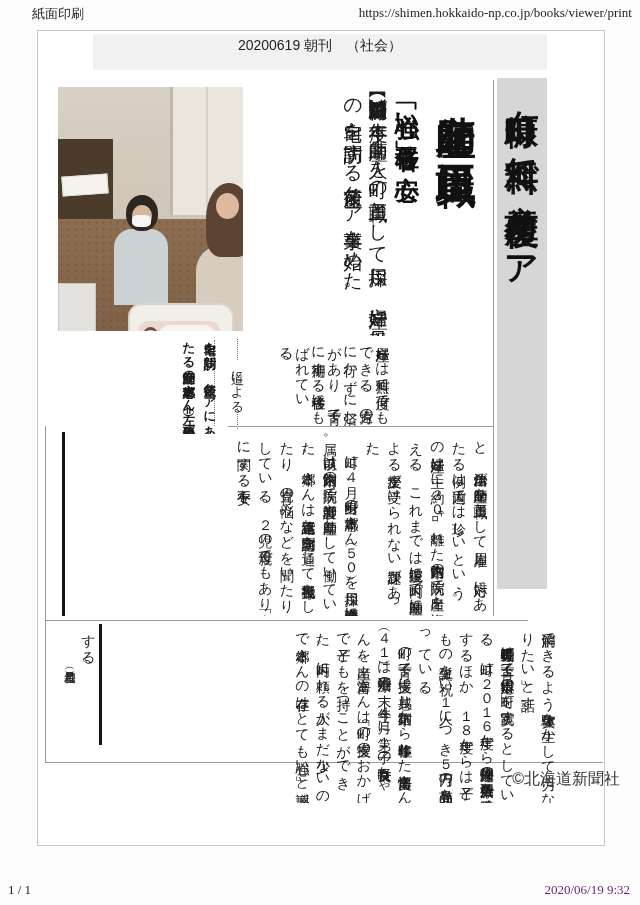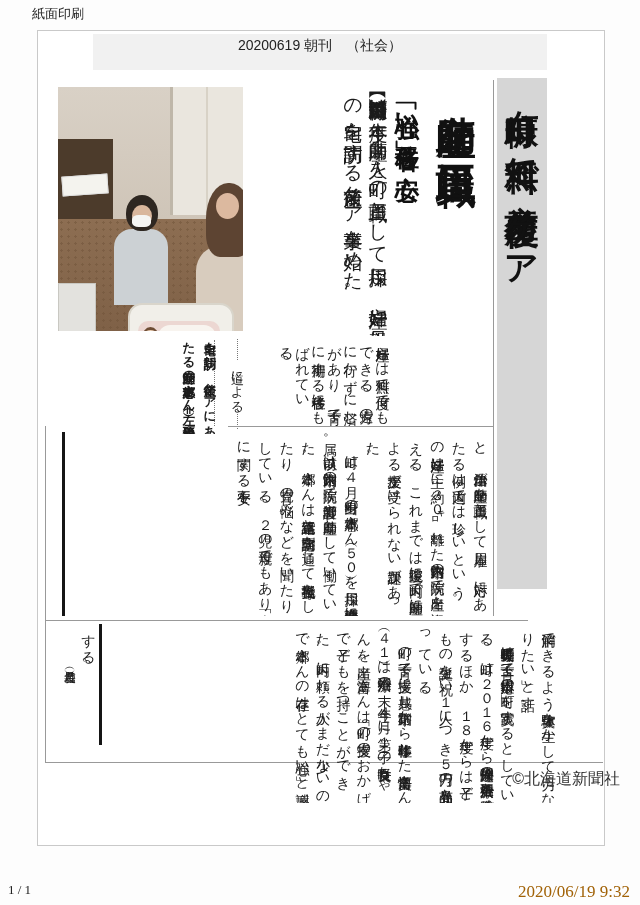--- a/index.html
+++ b/index.html
@@ -7,21 +7,21 @@
           font-family:"Liberation Serif","DejaVu Serif",serif;color:#1c1c1c;}
   .abs{position:absolute;}
   .v{writing-mode:vertical-rl;text-orientation:mixed;}
   .vtext{writing-mode:vertical-rl;text-orientation:mixed;white-space:pre-line;overflow:hidden;}
   .sans{font-family:"Liberation Sans","DejaVu Sans",sans-serif;}
 
   
   .hdr-left{left:8px;top:5px;font-size:13px;color:#222;margin-left:24px;}
   .hdr-right{right:8px;top:5px;font-size:13px;color:#222;}
   .ftr-left{left:8px;top:882px;font-size:13px;color:#222;}
-  .ftr-right{right:10px;top:882px;font-size:17px;color:#a16207;}
+  .ftr-right{right:10px;top:882px;font-size:13px;color:#701a75;}
 
   
   .article-box{left:37px;top:30px;width:566px;height:814px;border:1px solid #c9c9c9;background:#ffffff;}
   .band{left:93px;top:34px;width:454px;height:36px;background:#f1f1f1;text-align:center;
         font-size:14px;line-height:22px;color:#222;}
 
   
   .hl-main{left:497px;top:78px;width:50px;height:511px;background:#d6d6d6;display:flex;justify-content:center;}
   .hl-main span{font-weight:bold;font-size:34px;letter-spacing:3px;padding-top:6px;color:#111;}
   .hl-sub-lg{left:423px;top:84px;width:68px;height:332px;display:flex;justify-content:center;}
@@ -69,20 +69,21 @@
   .ph-blanket{left:80px;top:234px;width:82px;height:58px;background:#ecd7d2;border-radius:10px;}
   .ph-baby-head{left:84px;top:240px;width:17px;height:19px;background:#e9cbb0;border-radius:50%;border-top:3px solid #6d4c34;}
   .ph-baby-body{left:100px;top:238px;width:58px;height:44px;background:#f8f4ef;border-radius:12px;}
 </style>
 </head>
 <body>
 
 <div class="screen">
 
   <div class="abs hdr-left">紙面印刷</div>
+  <div class="abs hdr-right">https://shimen.hokkaido-np.co.jp/books/viewer/print</div>
 
   <div class="abs article-box"></div>
   <div class="abs band sans">20200619 朝刊　（社会）</div>
 
   <div class="abs photo">
     <div class="ph-door"></div>
     <div class="ph-door-line"></div>
     <div class="ph-shelf"></div>
     <div class="ph-papers"></div>
     <div class="ph-speckle"></div>

